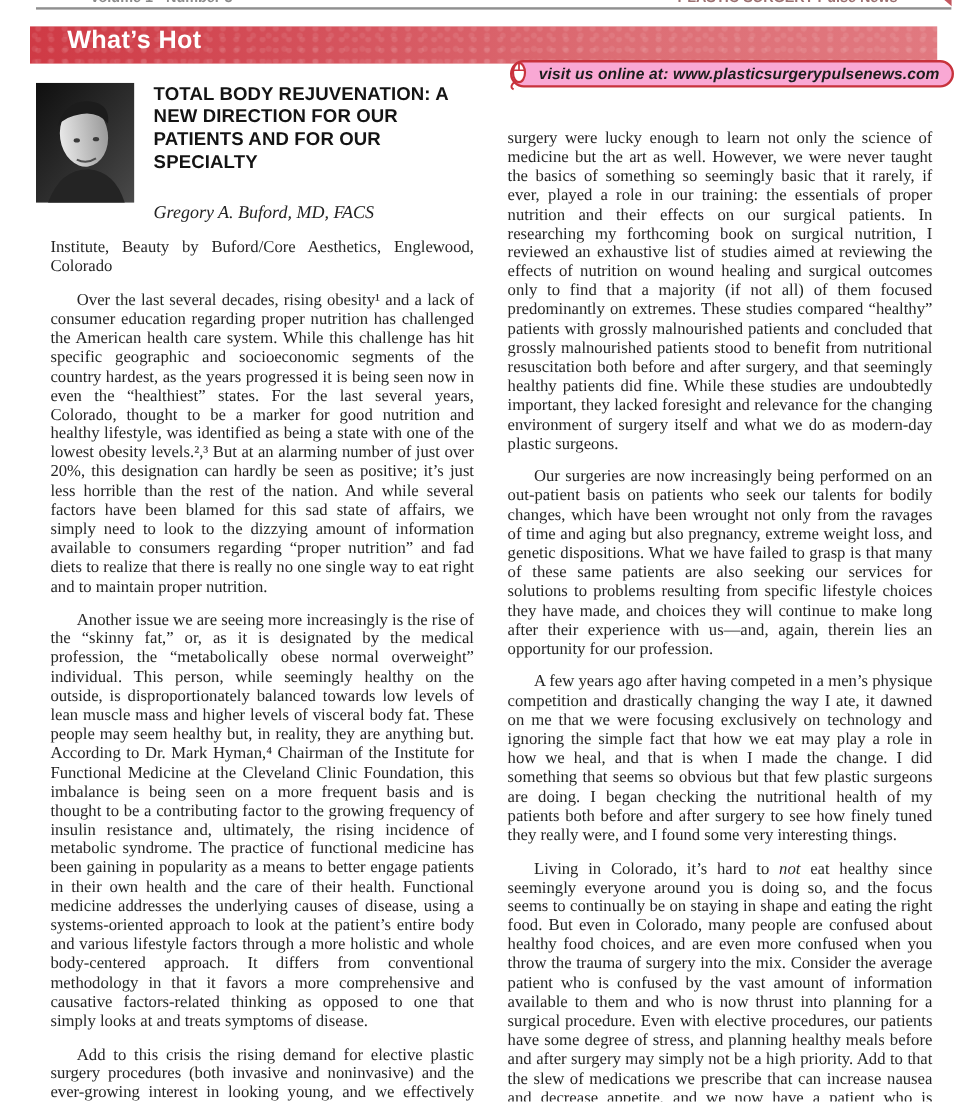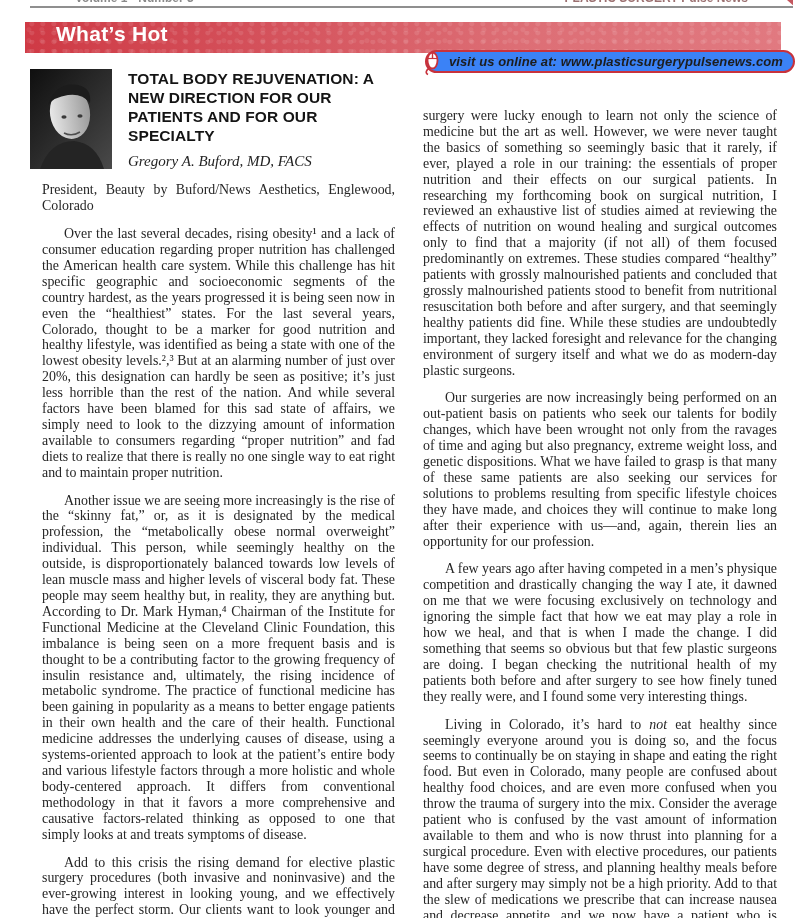--- a/index.html
+++ b/index.html
@@ -31,41 +31,41 @@
       linear-gradient(90deg,#cf3a45 0%,#d4505a 30%,#dd6e75 65%,#e17980 100%);
     background-size:11px 9px,13px 11px,100% 100%;
   }
   .banner-title{
     color:#ffffff;font-family:"Liberation Sans",sans-serif;font-weight:bold;
     font-size:21px;padding-left:31px;letter-spacing:0.3px;
   }
   
   .badge{
     position:absolute;top:50px;right:13px;height:19px;
-    border:2px solid #c8323c;border-radius:12px;background:#3b82f6;
+    border:2px solid #c8323c;border-radius:12px;background:#f9a8d4;
     display:flex;align-items:center;padding:0 10px 0 22px;
   }
   .badge-label{
     font-family:"Liberation Sans",sans-serif;font-style:italic;font-weight:bold;
     font-size:13px;color:#1d1d1d;white-space:nowrap;letter-spacing:0.1px;
   }
   .mouse-icon{position:absolute;left:-4px;top:-2px;}
   
   .columns{display:flex;gap:4px;padding:16px 15px 0 30px;}
   .col{width:377px;}
   .col-right{width:378px;padding-top:27px;}
   .article-header{display:flex;gap:16px;margin-bottom:12px;}
   .photo{width:82px;height:100px;flex:none;display:block;}
   .article-title{
     font-family:"Liberation Sans",sans-serif;font-weight:bold;
     font-size:15.5px;line-height:1.23;color:#141414;letter-spacing:0.1px;
   }
   .article-author{
     font-family:"Liberation Serif",serif;font-style:italic;
-    font-size:15px;color:#232323;margin-top:8px;
+    font-size:15px;color:#232323;margin-top:25px;
   }
   .body-text p{
     margin:12px;font-size:13.9px;line-height:15.9px;text-align:justify;color:#262626;
   }
   .body-text p.indent{text-indent:22px;}
   .em-italic{font-style:italic;}
 </style>
 </head>
 <body>
 
@@ -118,21 +118,21 @@
           <ellipse cx="34" cy="48" rx="2.6" ry="1.8" fill="#3a3a3a"></ellipse>
           <ellipse cx="50" cy="47" rx="2.6" ry="1.8" fill="#3a3a3a"></ellipse>
           <path d="M34 64 Q 42 68 50 63" fill="none" stroke="#4d4d4d" stroke-width="1.6"></path>
         </svg>
         <div>
           <div class="article-title">TOTAL BODY REJUVENATION: A NEW DIRECTION FOR OUR PATIENTS AND FOR OUR SPECIALTY</div>
           <div class="article-author">Gregory A. Buford, MD, FACS</div>
         </div>
       </div>
       <div class="body-text">
-        <p>President, Beauty by Buford/News Aesthetics, Englewood, Colorado</p>
+        <p>Institute, Beauty by Buford/Core Aesthetics, Englewood, Colorado</p>
         <p class="indent">Over the last several decades, rising obesity¹ and a lack of consumer education regarding proper nutrition has challenged the American health care system. While this challenge has hit specific geographic and socioeconomic segments of the country hardest, as the years progressed it is being seen now in even the “healthiest” states. For the last several years, Colorado, thought to be a marker for good nutrition and healthy lifestyle, was identified as being a state with one of the lowest obesity levels.²,³ But at an alarming number of just over 20%, this designation can hardly be seen as positive; it’s just less horrible than the rest of the nation. And while several factors have been blamed for this sad state of affairs, we simply need to look to the dizzying amount of information available to consumers regarding “proper nutrition” and fad diets to realize that there is really no one single way to eat right and to maintain proper nutrition.</p>
         <p class="indent">Another issue we are seeing more increasingly is the rise of the “skinny fat,” or, as it is designated by the medical profession, the “metabolically obese normal overweight” individual. This person, while seemingly healthy on the outside, is disproportionately balanced towards low levels of lean muscle mass and higher levels of visceral body fat. These people may seem healthy but, in reality, they are anything but. According to Dr. Mark Hyman,⁴ Chairman of the Institute for Functional Medicine at the Cleveland Clinic Foundation, this imbalance is being seen on a more frequent basis and is thought to be a contributing factor to the growing frequency of insulin resistance and, ultimately, the rising incidence of metabolic syndrome. The practice of functional medicine has been gaining in popularity as a means to better engage patients in their own health and the care of their health. Functional medicine addresses the underlying causes of disease, using a systems-oriented approach to look at the patient’s entire body and various lifestyle factors through a more holistic and whole body-centered approach. It differs from conventional methodology in that it favors a more comprehensive and causative factors-related thinking as opposed to one that simply looks at and treats symptoms of disease.</p>
         <p class="indent">Add to this crisis the rising demand for elective plastic surgery procedures (both invasive and noninvasive) and the ever-growing interest in looking young, and we effectively have the perfect storm. Our clients want to look younger and more fit on the outside, but many of them are simply not taking the proper steps to address changes on the inside—and therein lies an opportunity.</p>
         <p class="indent">As physicians, we are therein from day one the basics of medicine and function of the human body.</p>
       </div>
     </div>
 
     <div class="col col-right body-text">
       <p>surgery were lucky enough to learn not only the science of medicine but the art as well. However, we were never taught the basics of something so seemingly basic that it rarely, if ever, played a role in our training: the essentials of proper nutrition and their effects on our surgical patients. In researching my forthcoming book on surgical nutrition, I reviewed an exhaustive list of studies aimed at reviewing the effects of nutrition on wound healing and surgical outcomes only to find that a majority (if not all) of them focused predominantly on extremes. These studies compared “healthy” patients with grossly malnourished patients and concluded that grossly malnourished patients stood to benefit from nutritional resuscitation both before and after surgery, and that seemingly healthy patients did fine. While these studies are undoubtedly important, they lacked foresight and relevance for the changing environment of surgery itself and what we do as modern-day plastic surgeons.</p>
       <p class="indent">Our surgeries are now increasingly being performed on an out-patient basis on patients who seek our talents for bodily changes, which have been wrought not only from the ravages of time and aging but also pregnancy, extreme weight loss, and genetic dispositions. What we have failed to grasp is that many of these same patients are also seeking our services for solutions to problems resulting from specific lifestyle choices they have made, and choices they will continue to make long after their experience with us—and, again, therein lies an opportunity for our profession.</p>

